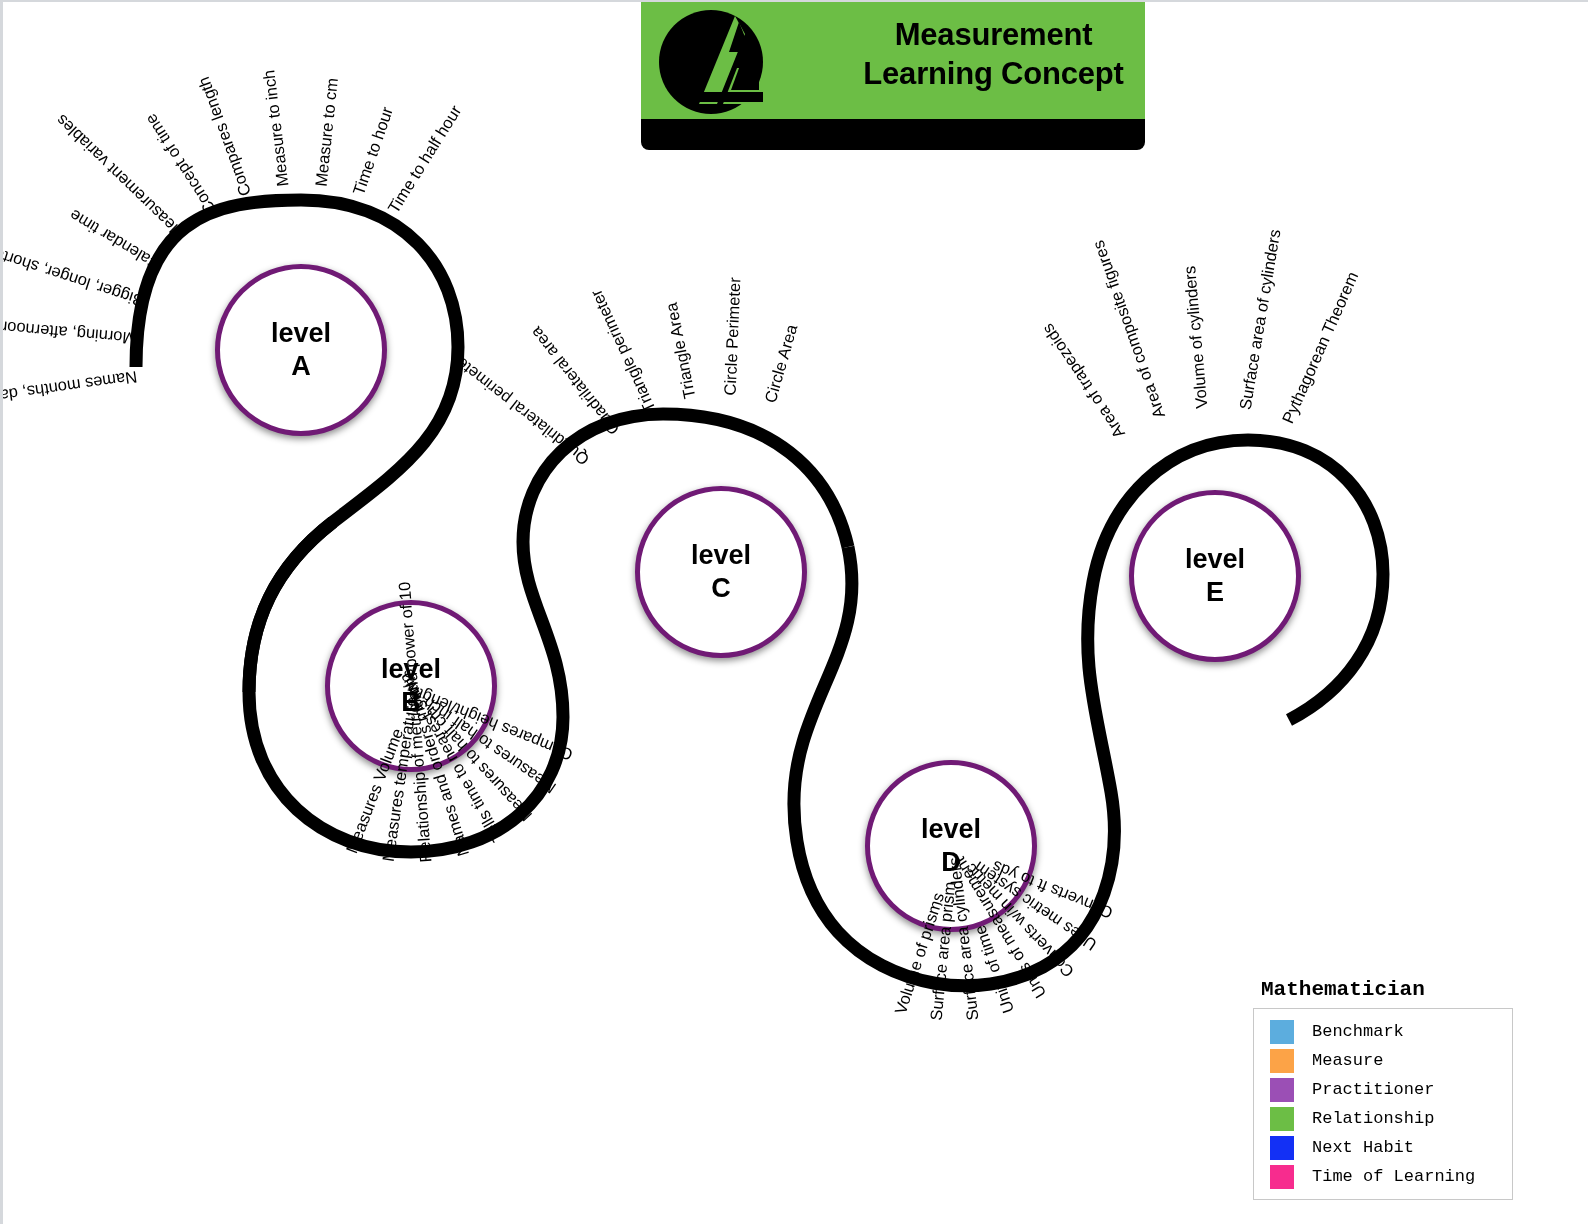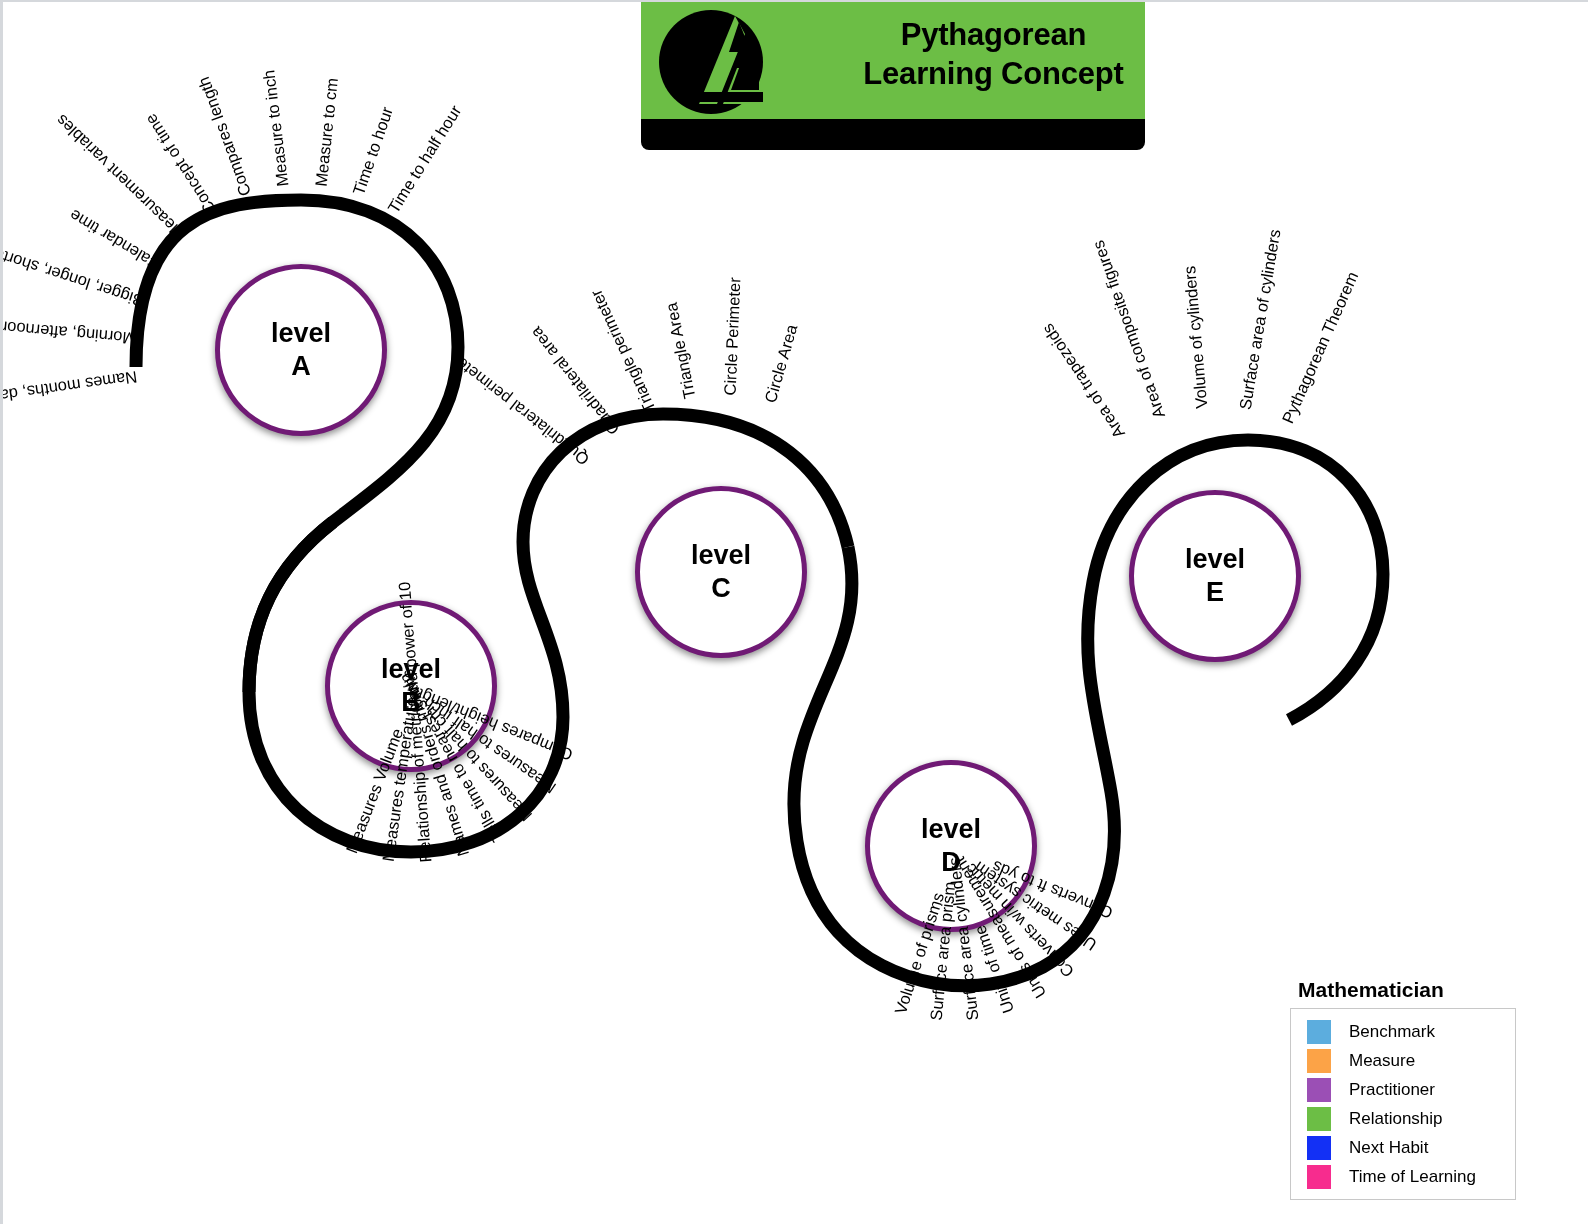--- a/index.html
+++ b/index.html
@@ -99,35 +99,36 @@
     position: absolute;
     font-size: 16.5px;
     color: #000;
     white-space: nowrap;
     line-height: 17px;
     transform-origin: 0% 50%;
   }
   
   .legend {
     position: absolute;
-    left: 1287px;
+    left: 1250px;
     top: 976px;
+    font-family: Liberation Mono, monospace;
   }
   .legend-title {
     font-size: 21px;
     font-weight: bold;
     color: #000;
     margin: 0 0 6px 8px;
     line-height: 24px;
   }
   .legend-box {
     border: 1px solid #c8c8c8;
     background: #ffffff;
     padding: 8px 14px 8px 8px;
-    width: 226px;
+    width: 260px;
     box-sizing: border-box;
   }
   .legend-row {
     display: flex;
     align-items: center;
     height: 29px;
   }
   .legend-swatch {
     width: 24px;
     height: 24px;
@@ -179,21 +180,21 @@
     <div class="banner-green"></div>
     <svg class="banner-logo" viewBox="0 0 112 108">
       <circle cx="52" cy="54" r="52" fill="#000000"></circle>
       <path d="M 76 8 L 40 96 L 58 96 L 86 26 Z" fill="#6cbe45"></path>
       <path d="M 78 60 L 64 96 L 96 96 L 96 60 Z" fill="#6cbe45"></path>
       <path d="M 28 84 L 104 84 L 104 94 L 28 94 Z" fill="#000000"></path>
       <path d="M 80 14 L 70 44 L 92 44 Z" fill="#000000"></path>
       <path d="M 83 52 L 72 82 L 100 82 L 100 52 Z" fill="#000000"></path>
     </svg>
     <div class="banner-title">
-      <div>Pythagorean</div>
+      <div>Measurement</div>
       <div>Learning Concept</div>
     </div>
   </div>
 
   <div class="level-node" style="left:212px; top:262px; width:172px; height:172px;">
     <div class="level-word">level</div>
     <div class="level-letter">A</div>
   </div>
 
   <div class="level-node" style="left:322px; top:598px; width:172px; height:172px;">

